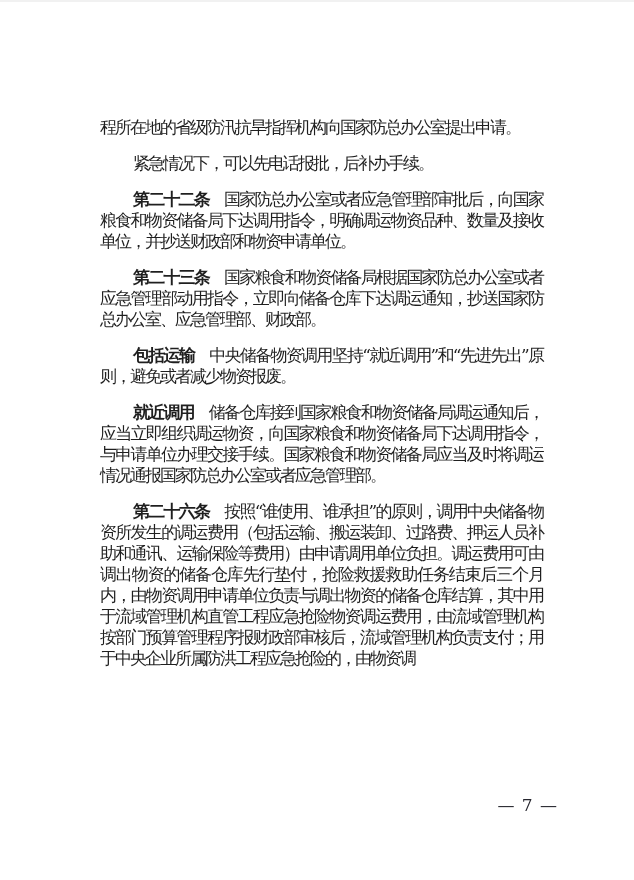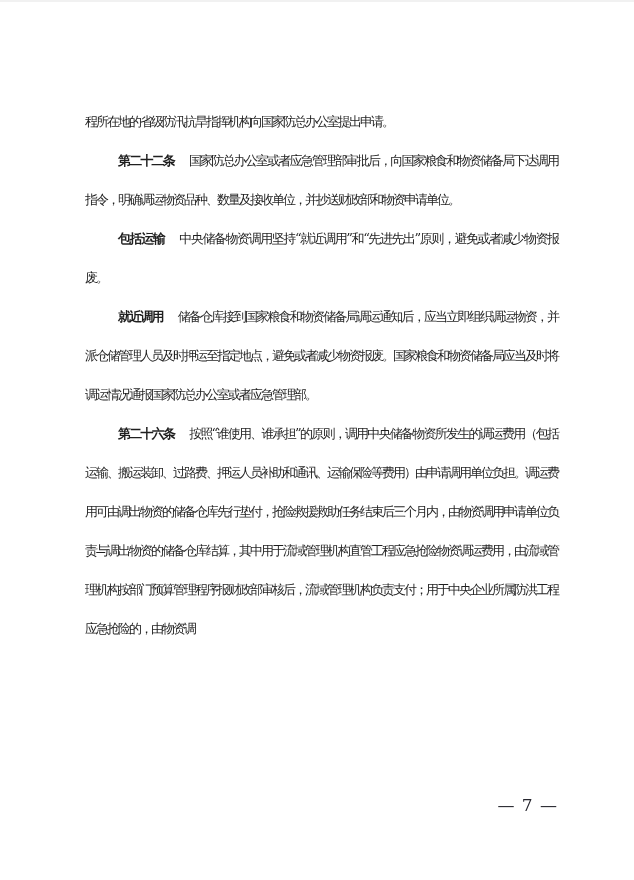--- a/index.html
+++ b/index.html
@@ -18,24 +18,24 @@
     box-sizing: border-box;
     border-top: 2px solid #f1f1f1;
   }
   .content {
     position: absolute;
     left: 85px;
     top: 100px;
     width: 473px;
   }
   p.para {
-    margin: 0;
+    margin: 15px;
     padding: 0;
-    font-size: 13px;
-    line-height: 39px;
+    font-size: 17px;
+    line-height: 21px;
     letter-spacing: -2px;
     text-align: justify;
     text-justify: inter-character;
     word-break: break-all;
   }
   p.para.indent {
     text-indent: 33px;
   }
   .head {
     font-weight: 700;
@@ -57,21 +57,23 @@
     font-family: "DejaVu Serif", "Liberation Serif", serif;
   }
 </style>
 </head>
 <body>
 
 <div class="page">
 
   <div class="content">
       <p class="para"><span>程所在地的省级防汛抗旱指挥机构向国家防总办公室提出申请。</span></p>
+      <p class="para indent"><span>紧急情况下，可以先电话报批，后补办手续。</span></p>
       <p class="para indent"><span class="head">第二十二条</span><span>国家防总办公室或者应急管理部审批后，向国家粮食和物资储备局下达调用指令，明确调运物资品种、数量及接收单位，并抄送财政部和物资申请单位。</span></p>
+      <p class="para indent"><span class="head">第二十三条</span><span>国家粮食和物资储备局根据国家防总办公室或者应急管理部动用指令，立即向储备仓库下达调运通知，抄送国家防总办公室、应急管理部、财政部。</span></p>
       <p class="para indent"><span class="head">包括运输</span><span>中央储备物资调用坚持“就近调用”和“先进先出”原则，避免或者减少物资报废。</span></p>
-      <p class="para indent"><span class="head">就近调用</span><span>储备仓库接到国家粮食和物资储备局调运通知后，应当立即组织调运物资，并派仓储管理人员及时押运至指定地点，避免或者减少物资报废。国家粮食和物资储备局应当及时将调运情况通报国家防总办公室或者应急管理部。</span></p>
+      <p class="para indent"><span class="head">就近调用</span><span>储备仓库接到国家粮食和物资储备局调运通知后，应当立即组织调运物资，向国家粮食和物资储备局下达调用指令，与申请单位办理交接手续。国家粮食和物资储备局应当及时将调运情况通报国家防总办公室或者应急管理部。</span></p>
       <p class="para indent"><span class="head">第二十六条</span><span>按照“谁使用、谁承担”的原则，调用中央储备物资所发生的调运费用（包括运输、搬运装卸、过路费、押运人员补助和通讯、运输保险等费用）由申请调用单位负担。调运费用可由调出物资的储备仓库先行垫付，抢险救援救助任务结束后三个月内，由物资调用申请单位负责与调出物资的储备仓库结算，其中用于流域管理机构直管工程应急抢险物资调运费用，由流域管理机构按部门预算管理程序报财政部审核后，流域管理机构负责支付；用于中央企业所属防洪工程应急抢险的，由物资调</span></p>
     </div>
 
   <div class="footer">— 7 —</div>
 
 </div>
 
 </body></html>

